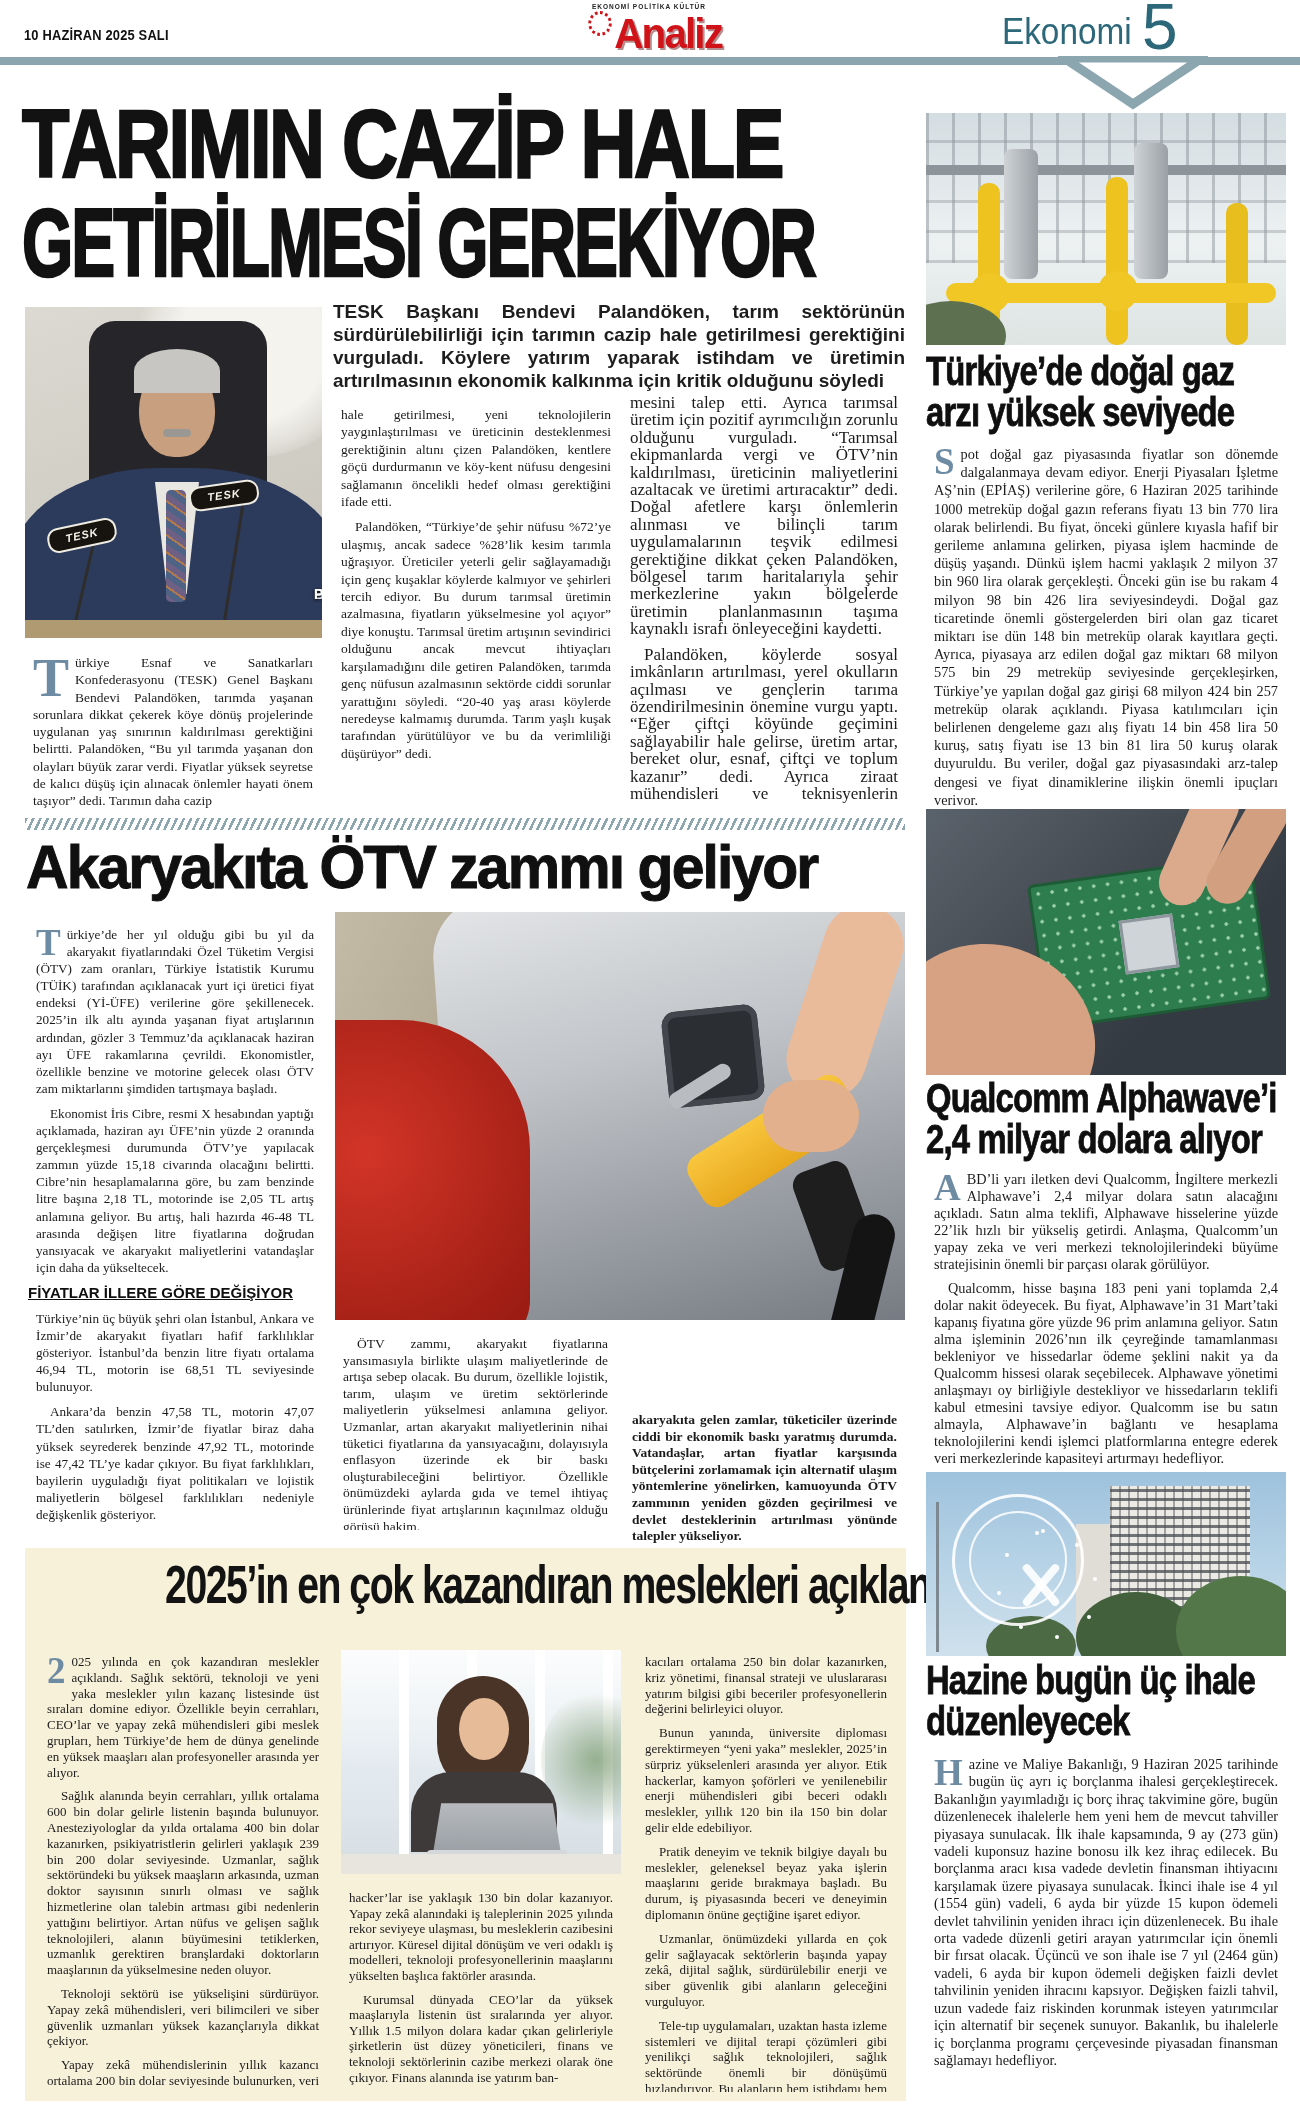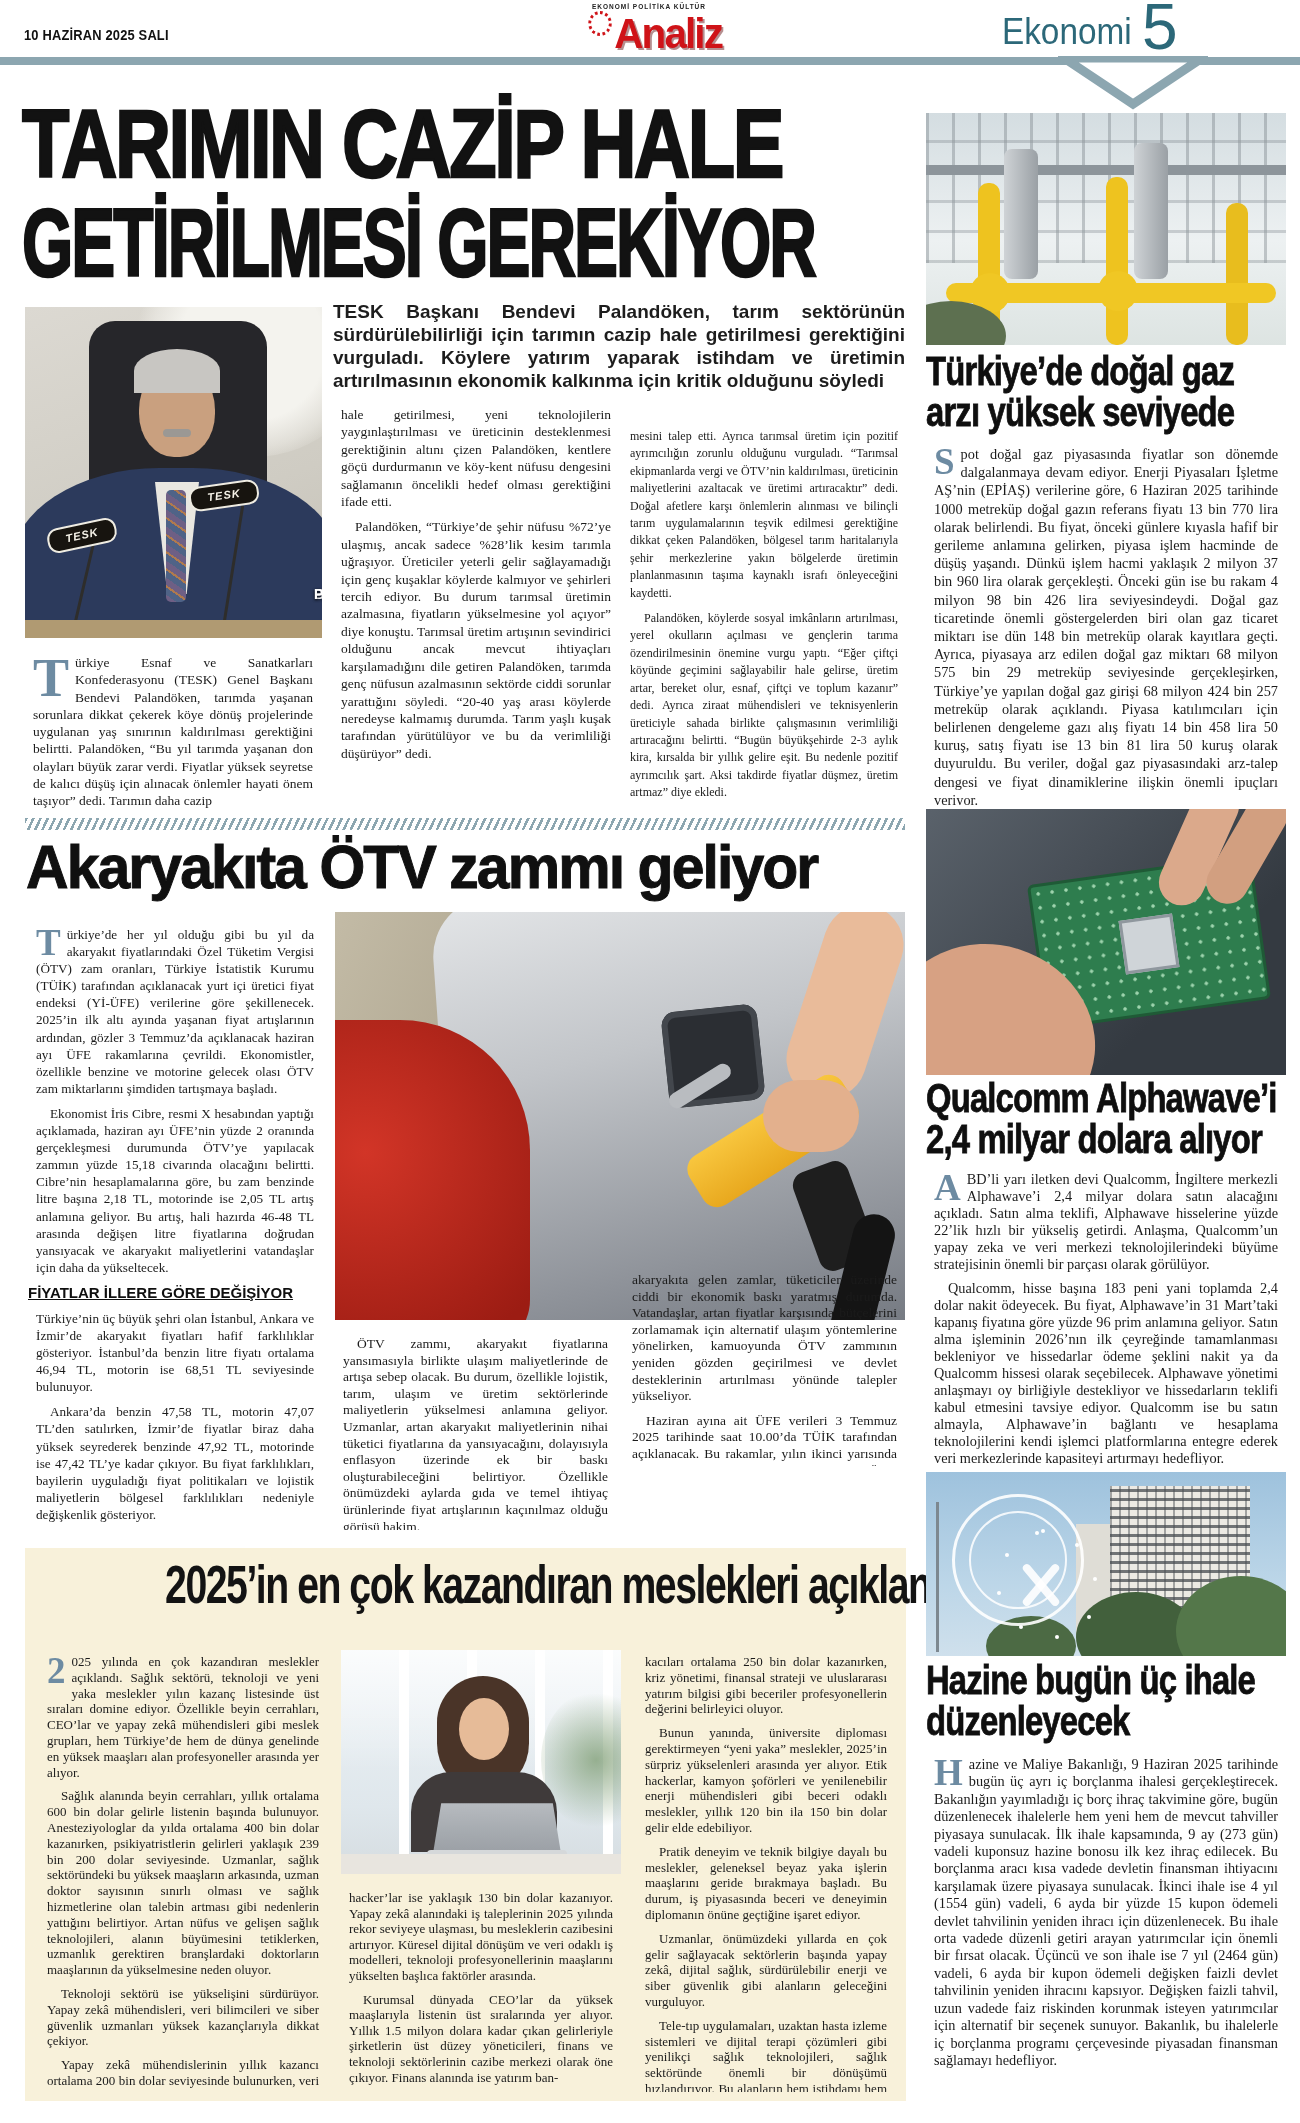--- a/index.html
+++ b/index.html
@@ -42,24 +42,24 @@
   .body p{margin:8px;}
   .bp{margin:0;text-indent:14px;}
   .noind .bp:first-child{text-indent:0;}
   .lead-p{text-indent:0;}
   .dc{float:left;font-family:"Liberation Serif",serif;font-weight:700;color:#6d8ba2;padding:2px 6px 0 0;}
   .dc3{font-size:54px;line-height:44px;}
   .dc2{font-size:37px;line-height:30px;}
   .h4sub{font:700 15px/18px "Liberation Sans",sans-serif;color:#0f0f0f;margin:7px 0 4px;letter-spacing:0;text-decoration:underline;}
   .c-lead1{left:25px;top:646px;width:296px;height:172px;font-size:13.5px;line-height:17.3px;}
   .c-lead2{left:333px;top:398px;width:286px;height:420px;font-size:13.5px;line-height:17.4px;}
-  .c-lead3{left:622px;top:420px;width:284px;height:418px;font-size:12px;line-height:17.4px;}
+  .c-lead3{left:622px;top:386px;width:284px;height:418px;font-size:17px;line-height:17.4px;}
   .c-otv1{left:28px;top:918px;width:294px;height:612px;font-size:13.2px;line-height:17.1px;}
   .c-otv2{left:335px;top:1328px;width:281px;height:202px;font-size:13.5px;line-height:16.6px;}
-  .c-otv3{left:624px;top:1264px;width:281px;height:202px;font-size:13.5px;line-height:16.6px;}
+  .c-otv3{left:624px;top:1404px;width:281px;height:202px;font-size:13.5px;line-height:16.6px;font-weight:bold;}
   .c-jobs1{left:14px;top:98px;width:288px;height:446px;font-size:13px;line-height:15.8px;}
   .c-jobs2{left:316px;top:334px;width:280px;height:210px;font-size:13px;line-height:15.6px;}
   .c-jobs3{left:612px;top:98px;width:258px;height:446px;font-size:13px;line-height:15.8px;}
   .c-gas{left:926px;top:437px;width:360px;height:368px;font-size:14.3px;line-height:18.2px;}
   .c-qc{left:926px;top:1163px;width:360px;height:302px;font-size:14.3px;line-height:16.9px;}
   .c-hz{left:926px;top:1748px;width:360px;height:354px;font-size:14.3px;line-height:17.4px;}
   .hatch{position:absolute;left:25px;top:818px;width:880px;height:12px;
         background:repeating-linear-gradient(115deg,#8ca6b0 0 2.5px,#ffffff 2.5px 6.5px);}
   .cream{position:absolute;left:25px;top:1548px;width:881px;height:553px;background:#f8f1da;}
   

